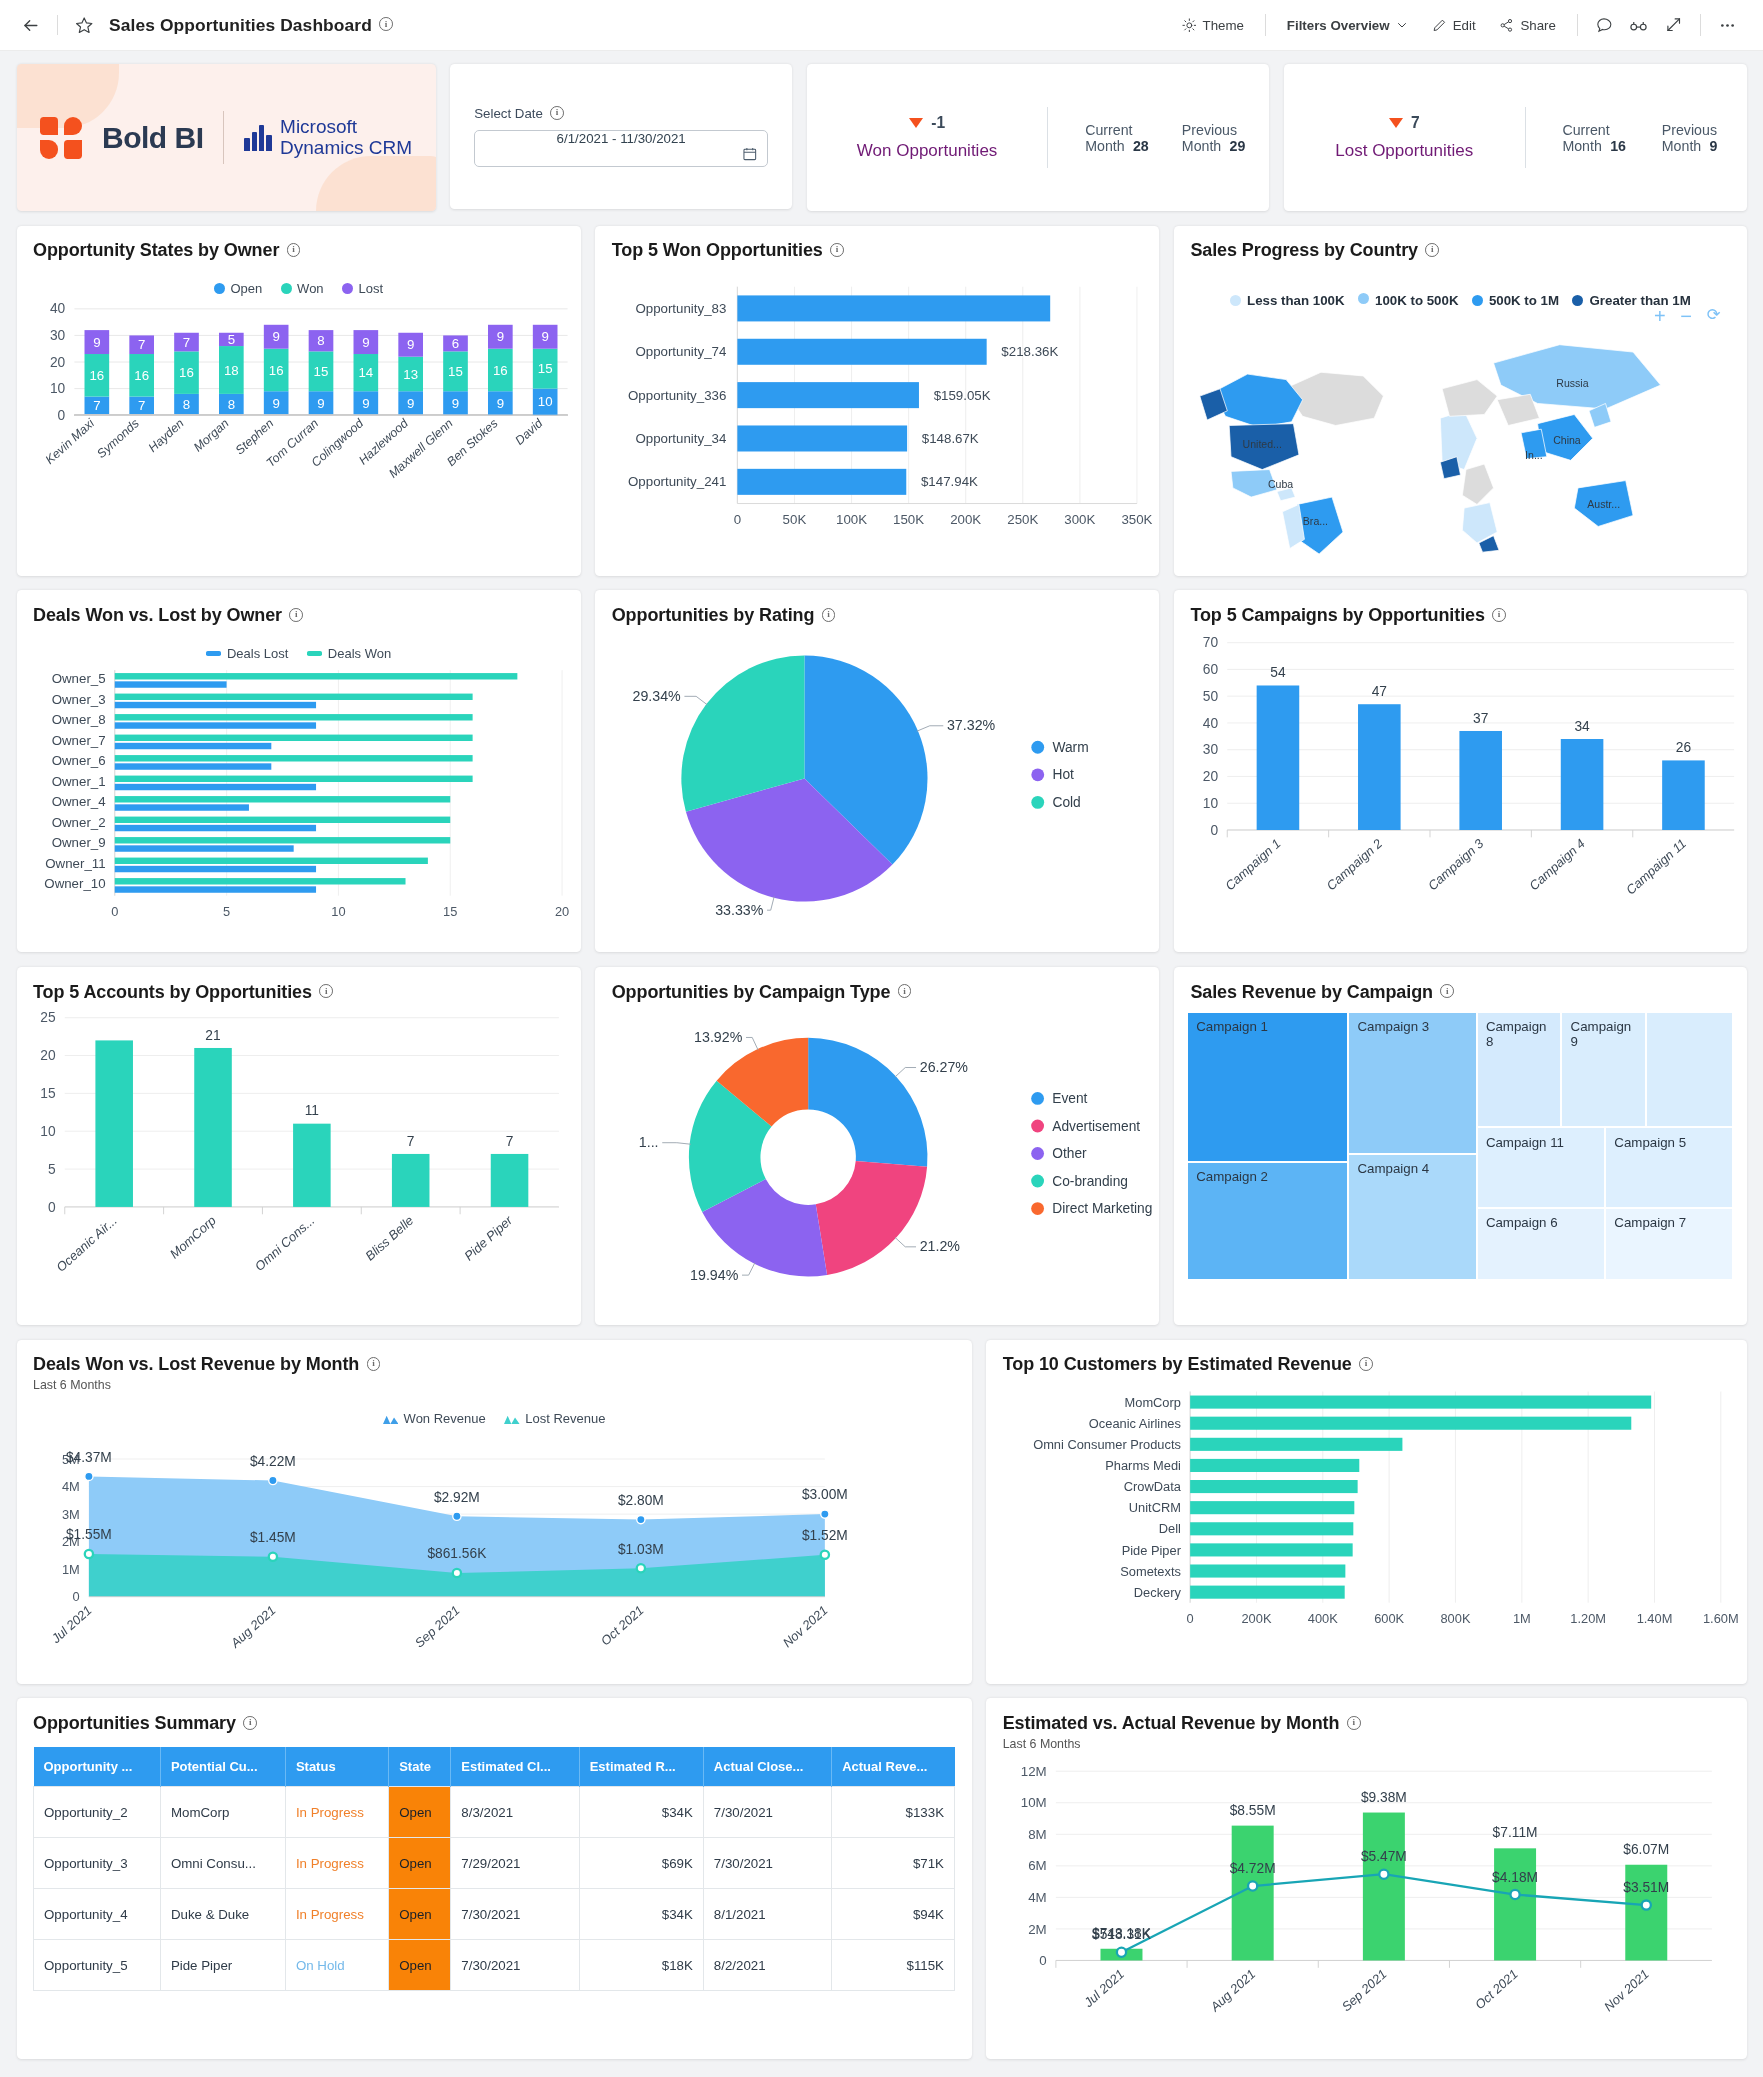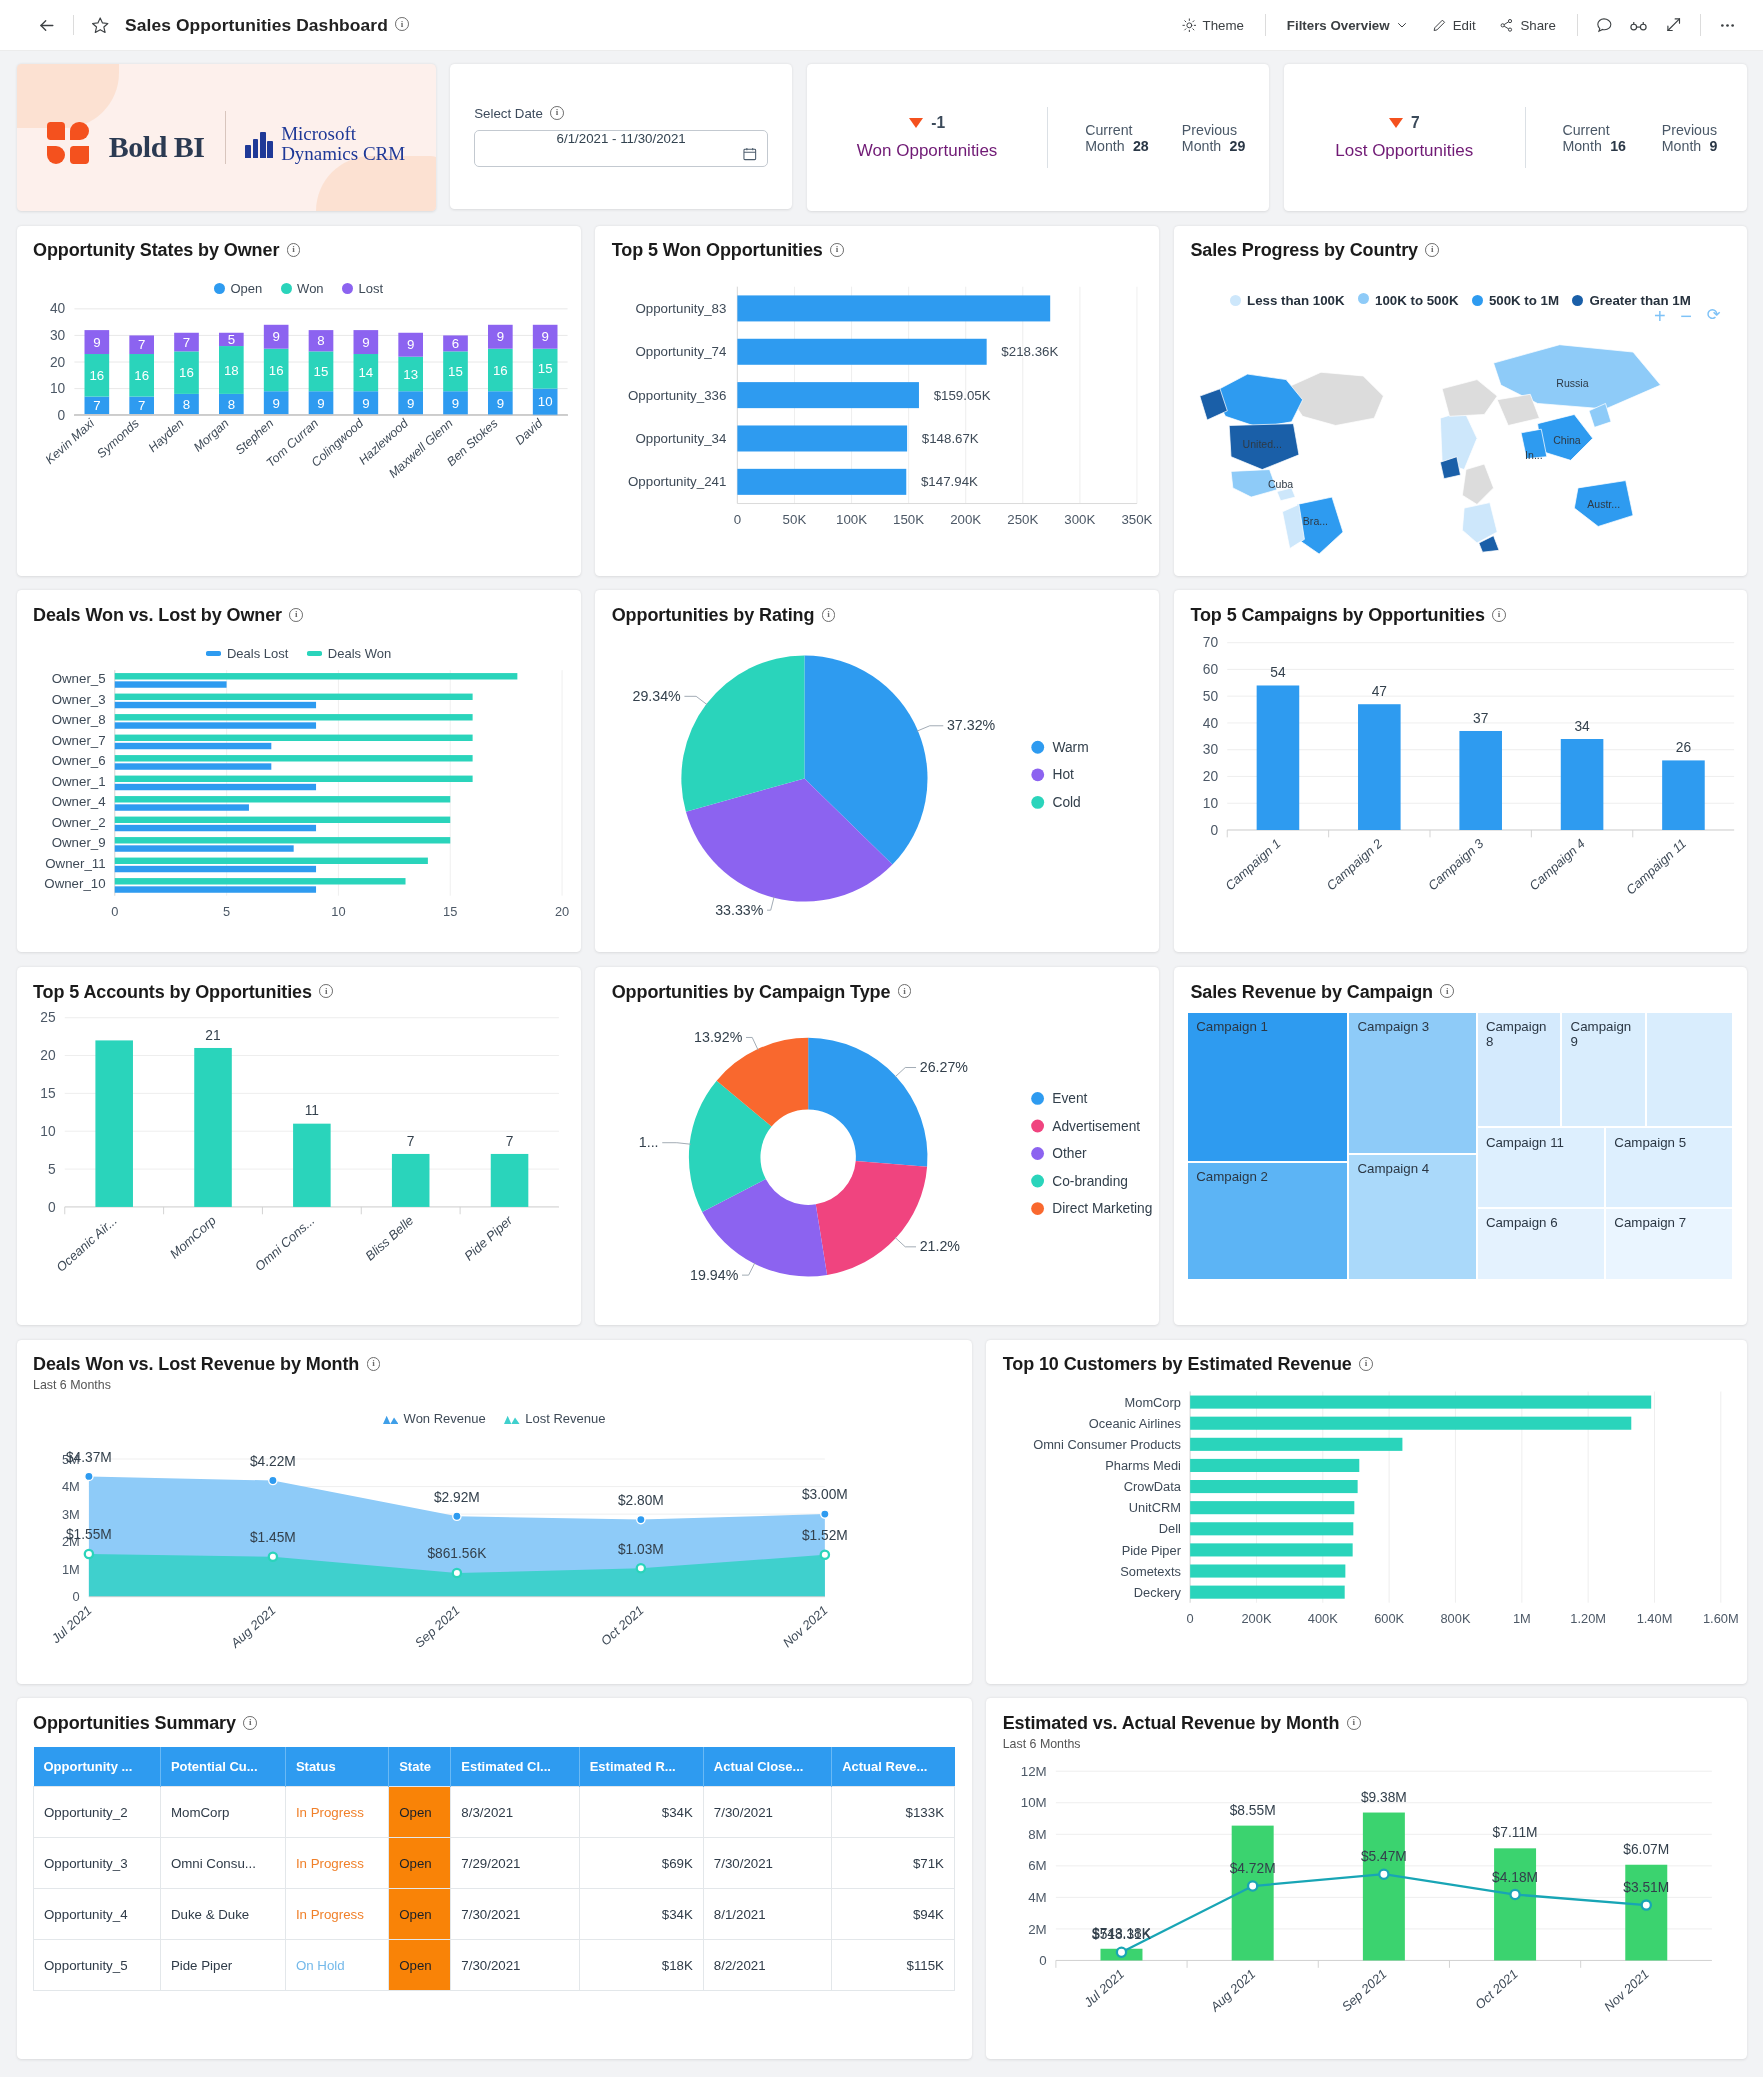--- a/index.html
+++ b/index.html
@@ -10,21 +10,21 @@
     color: #33475b;
     -webkit-font-smoothing: antialiased;
   }
 
   
   .appbar {
     height: 51px;
     background: #ffffff;
     display: flex;
     align-items: center;
-    padding: 0 20px 0 31px;
+    padding: 0 20px 0 15px;
     border-bottom: 0.9px solid #ececec;
   }
   .appbar .left { display: flex; align-items: center; gap: 0; }
   .icon-btn {
     width: 31px; height: 31px;
     display: flex; align-items: center; justify-content: center;
     color: #3c4043; cursor: pointer; border-radius: 2.8px;
   }
   .vsep { width: 0.9px; height: 20px; background: #dcdcdc; margin: 0 11px; }
   .app-title {
@@ -73,21 +73,21 @@
   .logo-card::before {
     content:""; position:absolute; top:-20px; left:-16.5px;
     width: 119px; height: 84px; background: #fbdcc9; border-radius: 0 0 55px 18.4px;
     opacity:.75;
   }
   .logo-card::after {
     content:""; position:absolute; bottom:-37px; right:-9.2px;
     width: 129px; height: 92px; background: #fbdcc9; border-radius: 55px 14.7px 0 0;
     opacity:.75;
   }
-  .logo-wrap { display:flex; align-items:flex-end; gap: 20px; z-index:1;font-family:Liberation Serif, serif; }
+  .logo-wrap { display:flex; align-items:center; gap: 20px; z-index:1; }
   .bold-mark { width: 42px; height: 42px; position: relative; }
   .bold-mark i {
     position:absolute; background:#f4511e; display:block;
   }
   .bm1{left:0;top:0;width:18.4px;height:18.4px;border-radius:3.7px 3.7px 0 3.7px;}
   .bm2{right:0;top:0;width:18.4px;height:18.4px;border-radius:9.2px 9.2px 9.2px 0;}
   .bm3{left:0;bottom:0;width:18.4px;height:18.4px;border-radius:0 9.2px 9.2px 9.2px;}
   .bm4{right:0;bottom:0;width:18.4px;height:18.4px;border-radius:3.7px 0 3.7px 3.7px;}
   .bold-text { font-size: 30px; font-weight: 800; color:#2b3a52; letter-spacing:-0.5px; }
   .logo-div { width:0.9px; height: 53px; background:#d8c5bd; }

